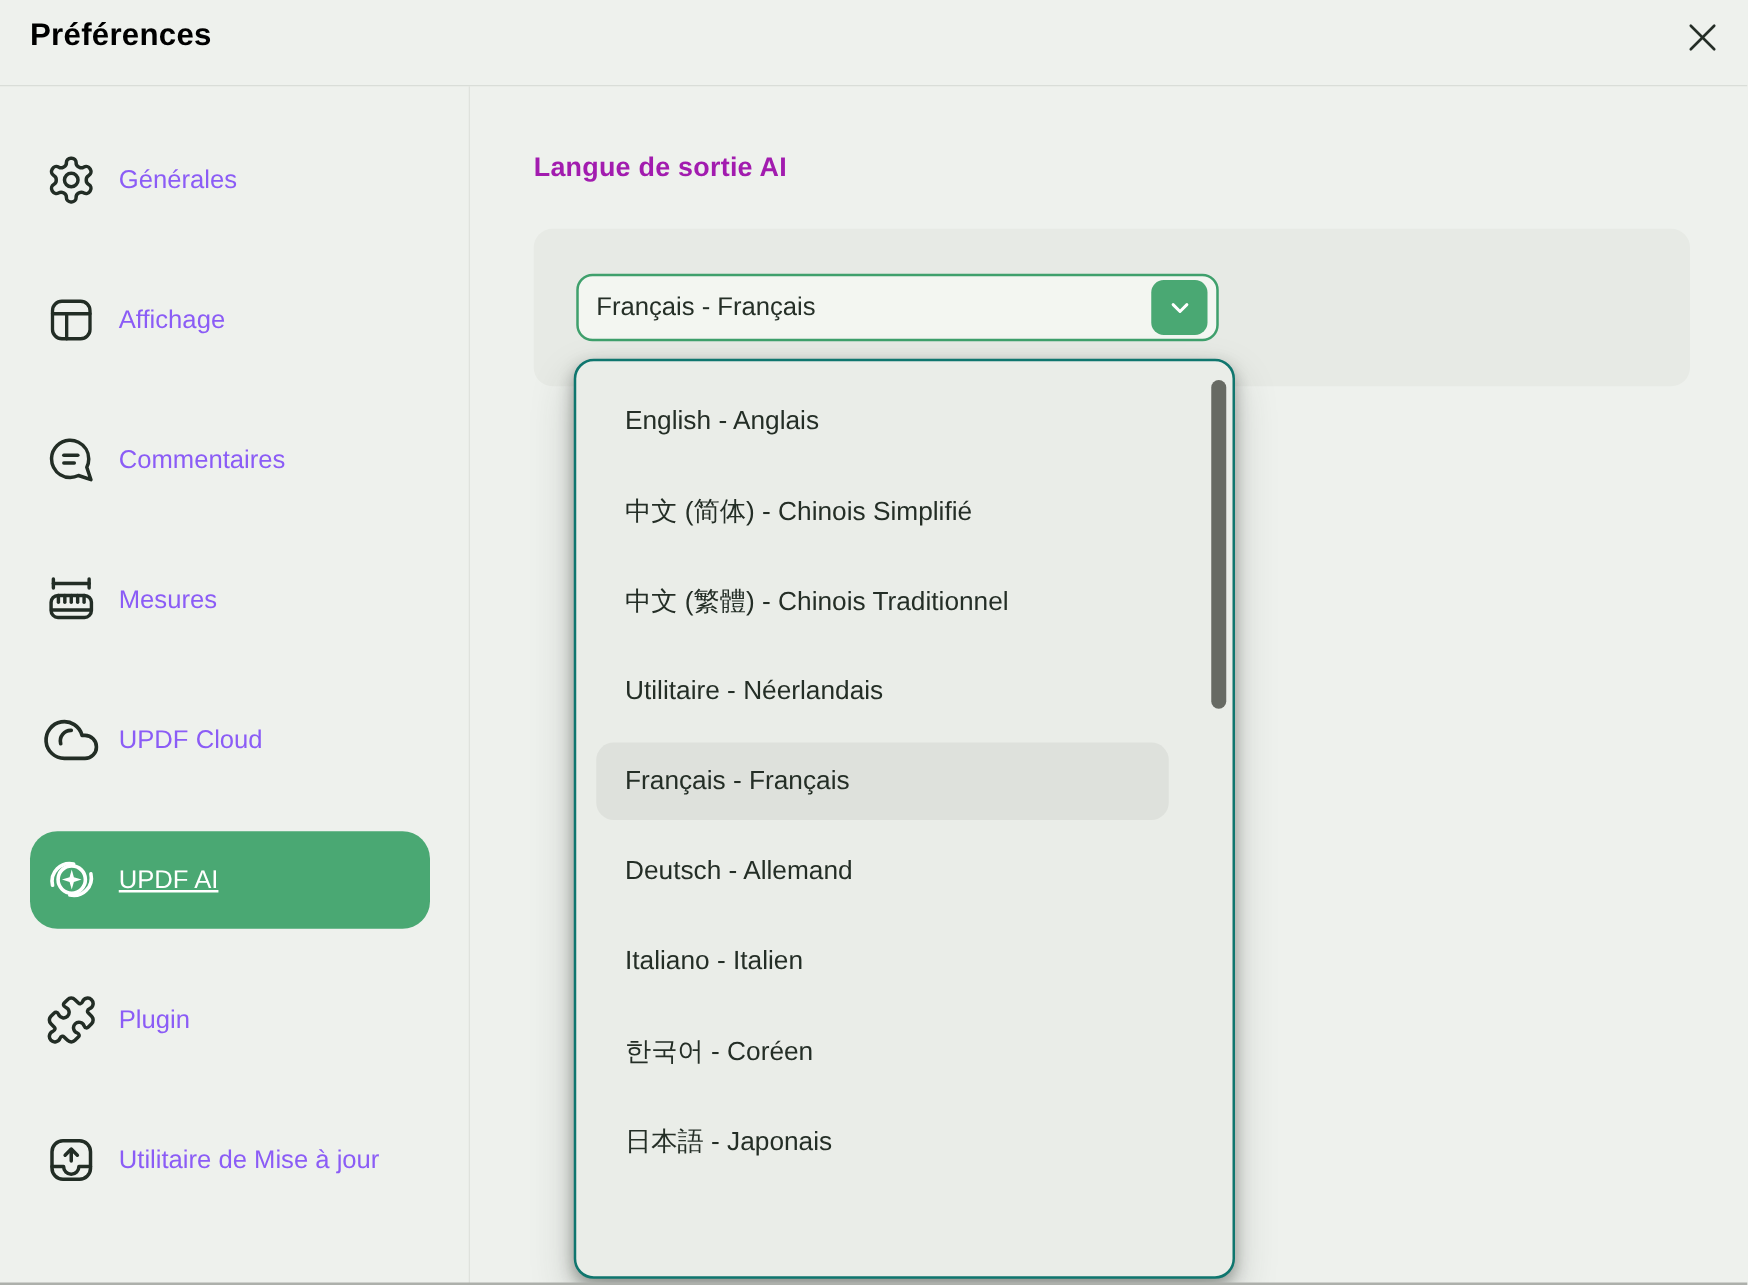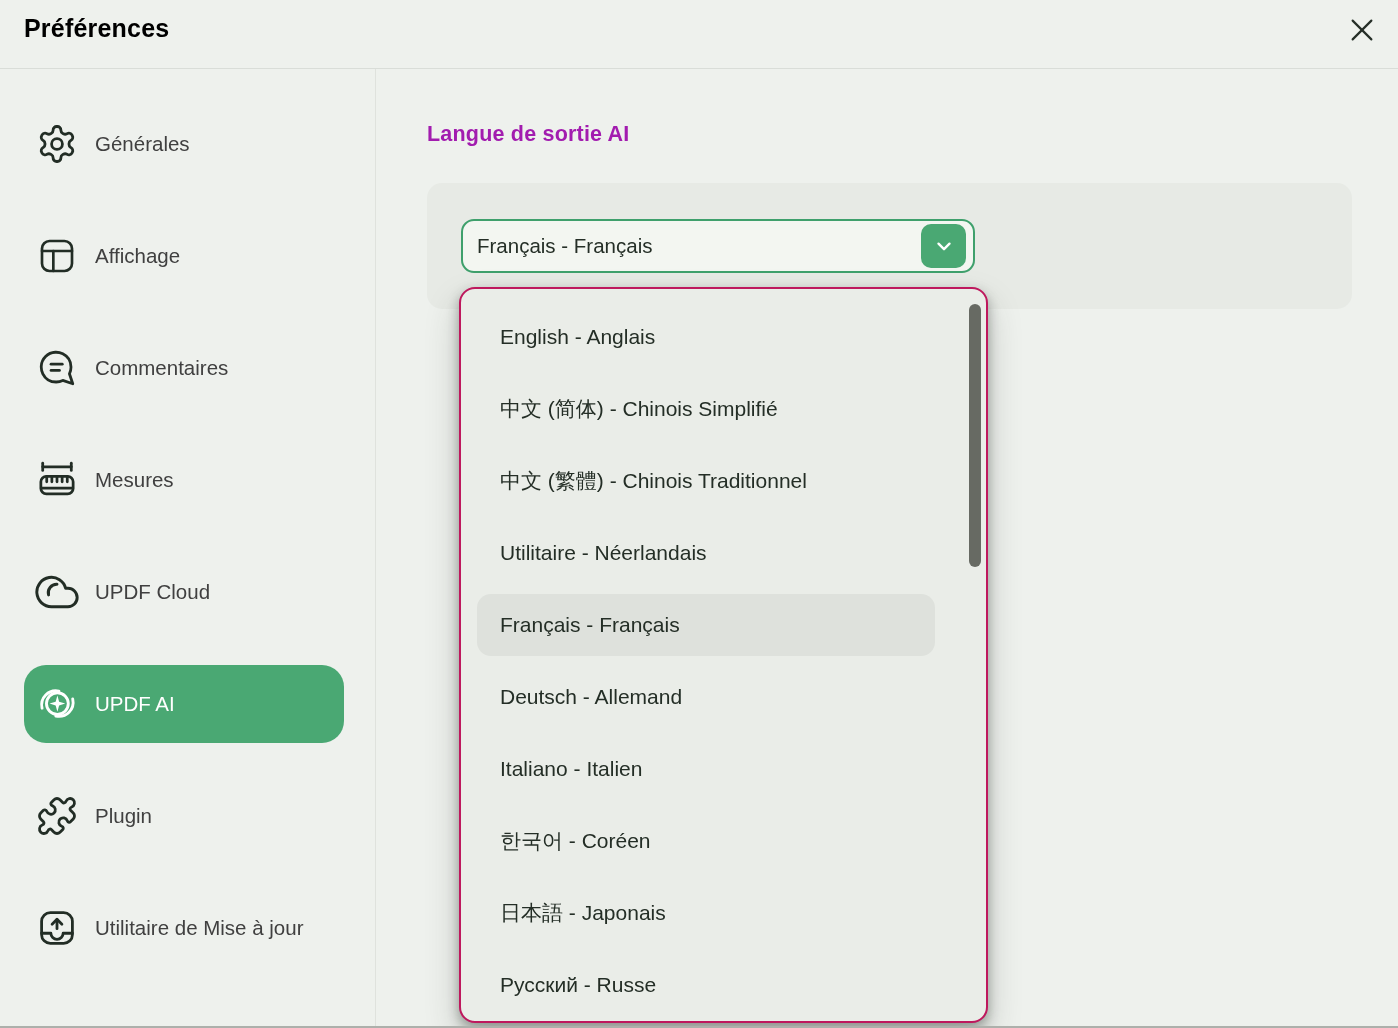--- a/index.html
+++ b/index.html
@@ -52,24 +52,24 @@
   .side-item.active .pill-bg{
     display:block;position:absolute;left:0;top:17px;width:320px;height:78px;
     background:var(--accent-green);border-radius:22px;z-index:0;
   }
   .side-item .icon{
     position:relative;z-index:1;margin-left:9px;width:48px;height:48px;
     display:flex;align-items:center;justify-content:center;color:#222d25;
   }
   .side-item .label{
     position:relative;z-index:1;margin-left:14px;
-    font-size:20.5px;color:#404040;white-space:nowrap;
+    font-size:20.5px;color:#8b5cf6;white-space:nowrap;
   }
   .side-item.active .icon{color:#ffffff;}
-  .side-item.active .label{color:#ffffff;}
+  .side-item.active .label{color:#ffffff;text-decoration:underline;}
 
   
   .section-title{
     position:absolute;left:427px;top:122px;
     font-size:21.5px;font-weight:700;color:#a21caf;letter-spacing:.2px;
   }
   .setting-panel{
     position:absolute;left:427px;top:183px;width:925px;height:126px;
     background:var(--panel-gray);border-radius:15px;
   }
@@ -86,21 +86,21 @@
     position:absolute;right:7px;top:50%;transform:translateY(-50%);
     width:45px;height:44px;border-radius:10px;
     background:var(--accent-green);border:none;cursor:pointer;
     display:flex;align-items:center;justify-content:center;color:#fff;
   }
 
   
   .dropdown{
     position:absolute;left:459px;top:287px;width:529px;height:736px;
     background:var(--dropdown-bg);
-    border:2px solid #be185d;border-radius:16px;
+    border:2px solid #0f766e;border-radius:16px;
     box-shadow:0 5px 12px rgba(45,52,45,.40),0 16px 34px rgba(45,52,45,.22);
     padding-top:17px;z-index:5;
   }
   .option{
     margin:0 0 10px 16px;width:458px;height:62px;
     border-radius:14px;display:flex;align-items:center;
     padding-left:23px;font-size:21px;color:#242e26;cursor:pointer;
     white-space:nowrap;
   }
   .option.selected{background:var(--option-highlight);}
@@ -255,18 +255,17 @@
   <div class="dropdown">
     <div class="option">English - Anglais</div>
     <div class="option">中文 (简体) - Chinois Simplifié</div>
     <div class="option">中文 (繁體) - Chinois Traditionnel</div>
     <div class="option">Utilitaire - Néerlandais</div>
     <div class="option selected">Français - Français</div>
     <div class="option">Deutsch - Allemand</div>
     <div class="option">Italiano - Italien</div>
     <div class="option">한국어 - Coréen</div>
     <div class="option">日本語 - Japonais</div>
-    <div class="option">Русский - Russe</div>
     <div class="scroll-thumb"></div>
   </div>
 </main>
 
 <div class="window-bottom-edge"></div>
 
 </body></html>

